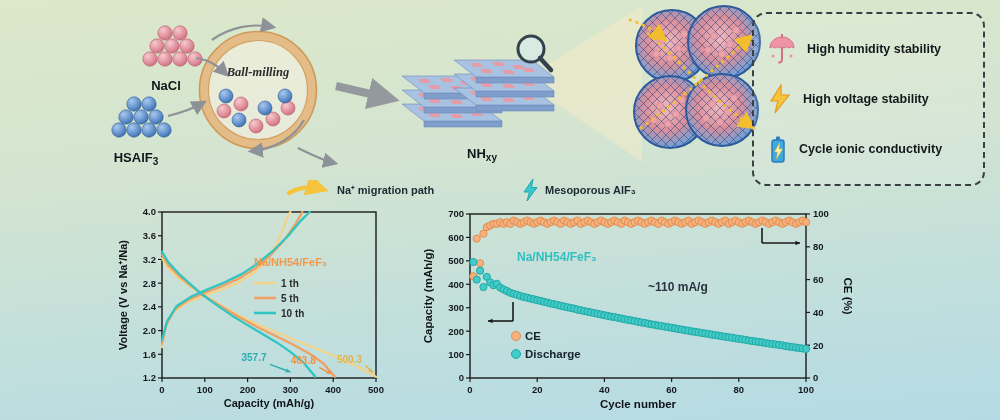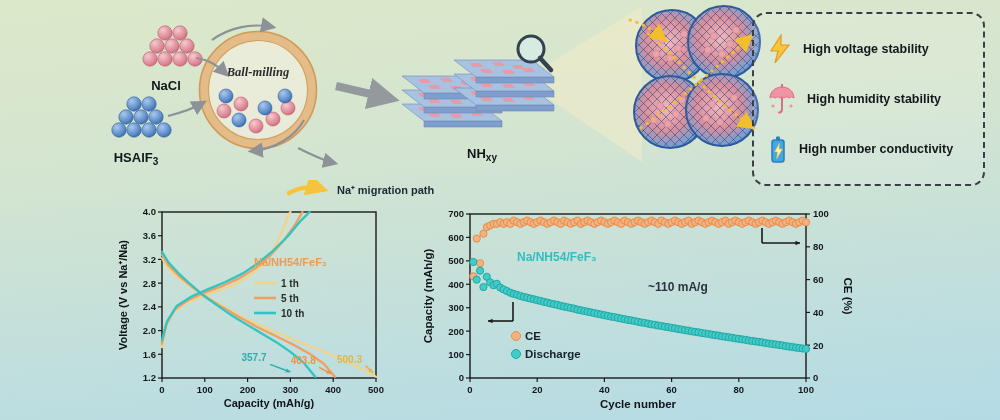--- a/index.html
+++ b/index.html
@@ -198,55 +198,61 @@
       <path d="M630,20 C 643,24 653,30 663,38" marker-end="url(#ya)"></path>
     </g>
 
     <text class="lbl13" x="166" y="90" text-anchor="middle">NaCl</text>
     <text class="lbl13" x="136" y="162" text-anchor="middle"><tspan>HSAlF</tspan><tspan dy="3" font-size="10">3</tspan></text>
     <text class="lbl13" x="482" y="158" text-anchor="middle"><tspan>NH</tspan><tspan dy="3" font-size="10">xy</tspan></text>
   </svg>
 
   <div class="benefit-box">
     <div class="benefit-row">
-      <svg width="24" height="30" viewBox="0 0 24 30">
-        <polygon points="13,1 3,17 10,17 7,29 21,11 13,11" fill="#f7c63c" stroke="#e59a1b" stroke-width="1.2"></polygon>
-      </svg>
-      <span>High voltage stability</span>
-    </div>
-    <div class="benefit-row">
       <svg width="28" height="30" viewBox="0 0 28 30">
         <path d="M14,3 C 7,3 2,8 2,14 Q 4.5,11.5 7,14 Q 9.5,11.5 12,14 Q 14,11.5 16,14 Q 18.5,11.5 21,14 Q 23.5,11.5 26,14 C 26,8 21,3 14,3 Z" fill="#ef93a6" stroke="#d96e87" stroke-width="1"></path>
         <path d="M14,14 L14,25 Q14,28.5 11,28.5" stroke="#d96e87" stroke-width="2" fill="none" stroke-linecap="round"></path>
         <path d="M14,0.5 L14,3" stroke="#d96e87" stroke-width="2" stroke-linecap="round"></path>
         <circle cx="5" cy="22" r="1.6" fill="#ef93a6"></circle>
           <circle cx="23" cy="22" r="1.6" fill="#ef93a6"></circle>
       </svg>
       <span>High humidity stability</span>
     </div>
     <div class="benefit-row">
+      <svg width="24" height="30" viewBox="0 0 24 30">
+        <polygon points="13,1 3,17 10,17 7,29 21,11 13,11" fill="#f7c63c" stroke="#e59a1b" stroke-width="1.2"></polygon>
+      </svg>
+      <span>High voltage stability</span>
+    </div>
+    <div class="benefit-row">
       <svg width="20" height="30" viewBox="0 0 20 30">
         <rect x="8" y="2.5" width="4" height="3.5" rx="1" fill="#2c7cc0"></rect>
         <rect x="4" y="6" width="12" height="22" rx="2.5" fill="#3fa9e0" stroke="#2c7cc0" stroke-width="1.5"></rect>
         <polygon points="11.5,9 6.5,18 9.5,18 8.5,25 14.5,15 11,15" fill="#fef2a8" stroke="#e8b83c" stroke-width="0.6"></polygon>
       </svg>
-      <span>High number conductivity</span>
+      <span>Cycle ionic conductivity</span>
     </div>
   </div>
 
   <div class="legend-item" style="left:286px;top:180px;">
     <svg width="44" height="18" viewBox="0 0 44 18">
       <defs>
           <marker id="ya2" orient="auto" markerWidth="5" markerHeight="5" refX="3.5" refY="2.5">
             <path d="M0,0 L5,2.5 L0,5 Z" fill="#f5c43c"></path>
           </marker>
         </defs>
       <path d="M3,13 C 16,6 26,6 36,9" stroke="#f5c43c" stroke-width="4.5" fill="none" stroke-linecap="round" marker-end="url(#ya2)"></path>
     </svg>
     <span>Na⁺ migration path</span>
+  </div>
+  <div class="legend-item" style="left:522px;top:179px;">
+    <svg width="16" height="22" viewBox="0 0 16 22">
+      <polygon points="11,0 2,13 7.5,13 5,22 15,8.5 9.5,8.5" fill="#3cc6cd" stroke="#1ea7ae" stroke-width="1"></polygon>
+    </svg>
+    <span>Mesoporous AlF₃</span>
   </div>
 
   <div class="chart" id="chart1" style="left:116px;top:202px;width:272px;height:212px;"><svg width="272" height="212" viewBox="0 0 272 212">
         <rect x="46" y="10" width="214" height="166" fill="none" stroke="#1a1a1a" stroke-width="1.4"></rect>
         <line x1="46" y1="176" x2="46" y2="180" stroke="#1a1a1a" stroke-width="1.2"></line>
         <text x="46" y="191" font-size="9.5" font-weight="600" fill="#14181d" text-anchor="middle">0</text>
         <line x1="88.80000000000001" y1="176" x2="88.80000000000001" y2="180" stroke="#1a1a1a" stroke-width="1.2"></line>
         <text x="88.80000000000001" y="191" font-size="9.5" font-weight="600" fill="#14181d" text-anchor="middle">100</text>
         <line x1="131.60000000000002" y1="176" x2="131.60000000000002" y2="180" stroke="#1a1a1a" stroke-width="1.2"></line>
         <text x="131.60000000000002" y="191" font-size="9.5" font-weight="600" fill="#14181d" text-anchor="middle">200</text>

